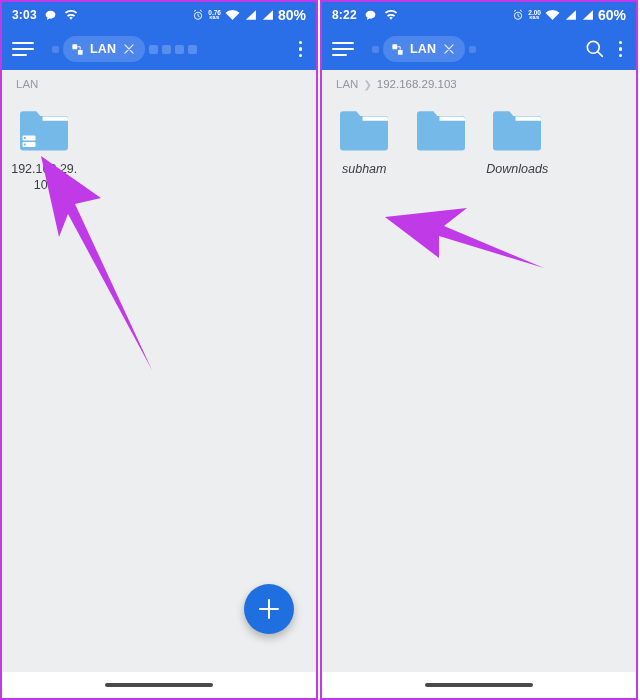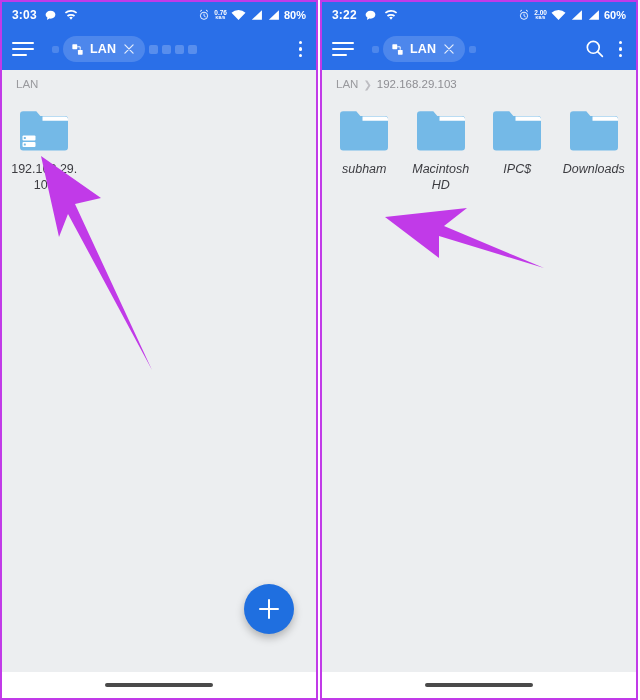--- a/index.html
+++ b/index.html
@@ -36,21 +36,21 @@
     padding: 0 10px;
     color: #ffffff;
     flex: 0 0 auto;
   }
   .sb-left { display: flex; align-items: center; gap: 7px; }
   .sb-time { font-size: 12px; font-weight: bold; letter-spacing: .2px; }
   .sb-right {
     margin-left: auto;
     display: flex; align-items: center; gap: 4px;
   }
-  .sb-battery { font-size: 11px; font-weight: bold; }
+  .sb-battery { font-size: 14px; font-weight: bold; }
   .netspeed {
     display: flex; flex-direction: column;
     align-items: center; justify-content: center;
     line-height: 1;
   }
   .netspeed .ns-top { font-size: 6.5px; font-weight: bold; }
   .netspeed .ns-bot { font-size: 4.5px; font-weight: bold; transform: scale(.92); }
 
   svg { display: block; }
 
@@ -297,21 +297,21 @@
 
     <div class="navbar">
       <div class="pill"></div>
     </div>
   </div>
 
   <div class="phone right">
 
     <div class="statusbar">
       <div class="sb-left">
-        <span class="sb-time">3:22</span>
+        <span class="sb-time">8:22</span>
         <span>
           <svg width="13" height="13" viewBox="0 0 24 24">
               <path fill="#fff" d="M12 3C6.9 3 3 6.3 3 10.3c0 2.3 1.3 4.3 3.3 5.6L5.6 19.5c-.1.4.3.7.6.5l3.9-2.3c.6.1 1.2.2 1.9.2 5.1 0 9-3.3 9-7.6S17.1 3 12 3z"></path>
             </svg>
         </span>
         <span>
           <svg width="14" height="12" viewBox="0 0 24 20">
               <path fill="#fff" d="M12 18.2l3.1-3.9a4.9 4.9 0 0 0-6.2 0L12 18.2zM12 11.2c1.9 0 3.7.6 5.1 1.8l1.9-2.4A11 11 0 0 0 12 8.1a11 11 0 0 0-7 2.5l1.9 2.4a8 8 0 0 1 5.1-1.8zM12 4.6c3.2 0 6.2 1.1 8.6 3l1.9-2.4A16 16 0 0 0 12 1.4 16 16 0 0 0 1.5 5.2L3.4 7.6A13.4 13.4 0 0 1 12 4.6z"></path>
             </svg>
         </span>
@@ -404,38 +404,28 @@
           </span>
           <span class="label">subham</span>
         </div>
         <div class="cell">
           <span>
             <svg width="54" height="46" viewBox="0 0 54 46">
                 <path fill="#74b9e7" d="M3 6.5A3.2 3.2 0 0 1 6.2 3.3h13.1l4 4.6h24.5A3.2 3.2 0 0 1 51 11.1v28.2a3.2 3.2 0 0 1-3.2 3.2H6.2A3.2 3.2 0 0 1 3 39.3z"></path>
                 <path fill="#ffffff" d="M25.5 8.4h22.3a3.2 3.2 0 0 1 3.2 3.2v1.1H25.5z"></path>
               </svg>
           </span>
-          <span class="label">Macintosh HD</span>
         </div>
         <div class="cell">
           <span>
             <svg width="54" height="46" viewBox="0 0 54 46">
                 <path fill="#74b9e7" d="M3 6.5A3.2 3.2 0 0 1 6.2 3.3h13.1l4 4.6h24.5A3.2 3.2 0 0 1 51 11.1v28.2a3.2 3.2 0 0 1-3.2 3.2H6.2A3.2 3.2 0 0 1 3 39.3z"></path>
                 <path fill="#ffffff" d="M25.5 8.4h22.3a3.2 3.2 0 0 1 3.2 3.2v1.1H25.5z"></path>
               </svg>
           </span>
-          <span class="label">IPC$</span>
-        </div>
-        <div class="cell">
-          <span>
-            <svg width="54" height="46" viewBox="0 0 54 46">
-                <path fill="#74b9e7" d="M3 6.5A3.2 3.2 0 0 1 6.2 3.3h13.1l4 4.6h24.5A3.2 3.2 0 0 1 51 11.1v28.2a3.2 3.2 0 0 1-3.2 3.2H6.2A3.2 3.2 0 0 1 3 39.3z"></path>
-                <path fill="#ffffff" d="M25.5 8.4h22.3a3.2 3.2 0 0 1 3.2 3.2v1.1H25.5z"></path>
-              </svg>
-          </span>
           <span class="label">Downloads</span>
         </div>
       </div>
 
       <svg class="arrow-layer" viewBox="0 0 314 601">
         <path fill="#c13ae8" d="M63 147 L145 138 L122 156 L222 198 L117 166 L117 188 Z"></path>
       </svg>
     </div>
 
     <div class="navbar">

